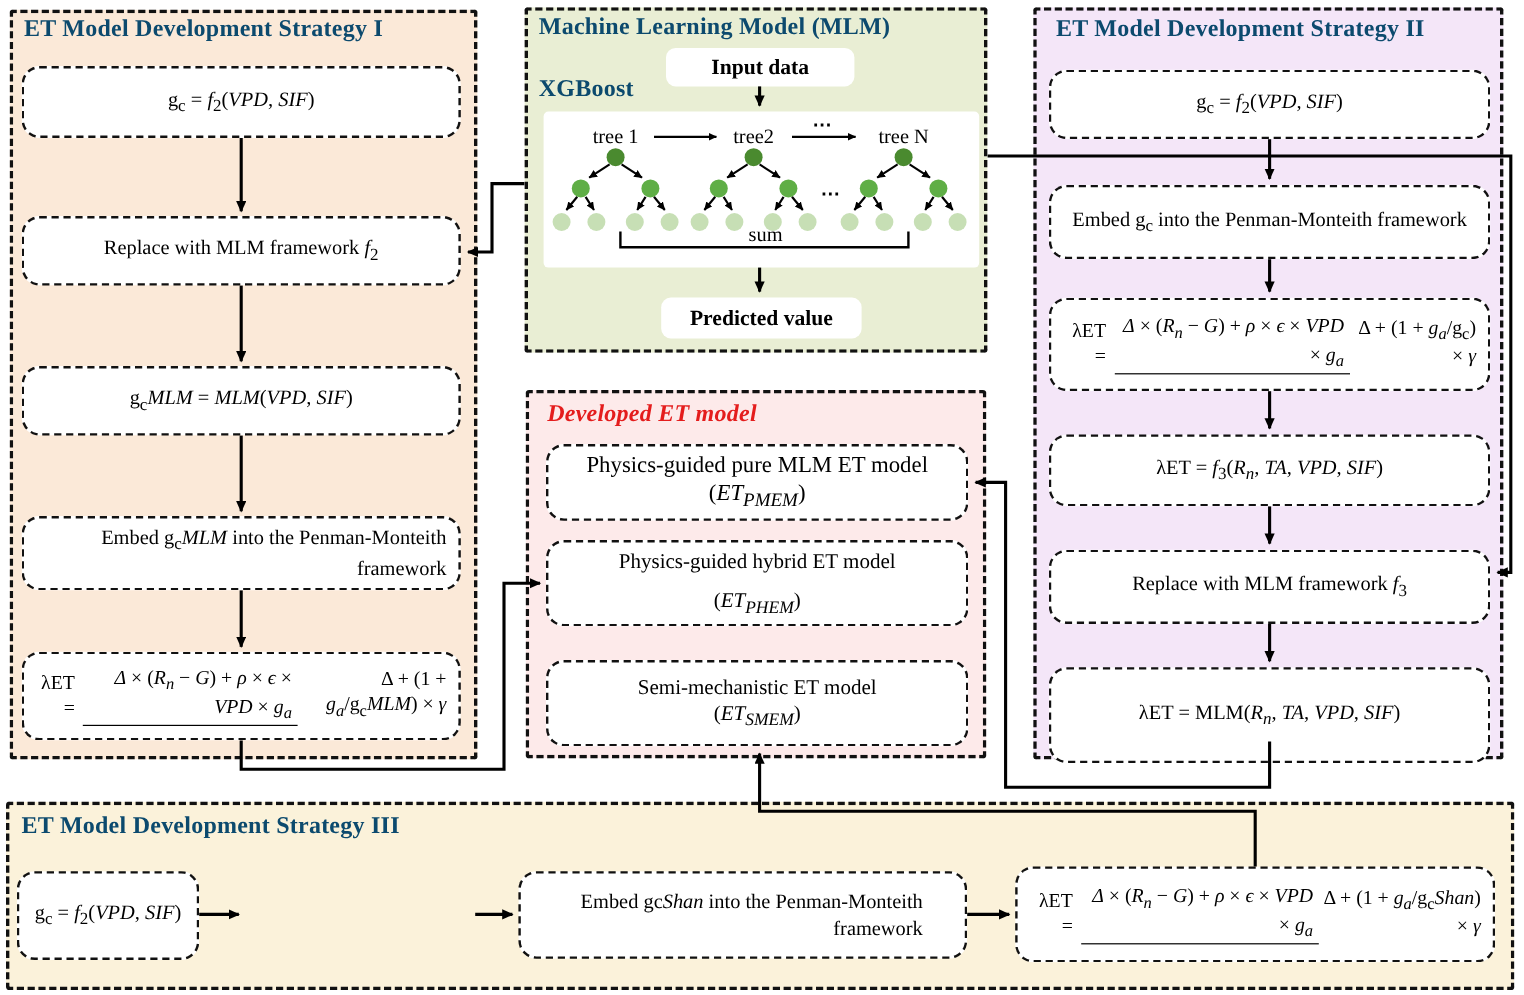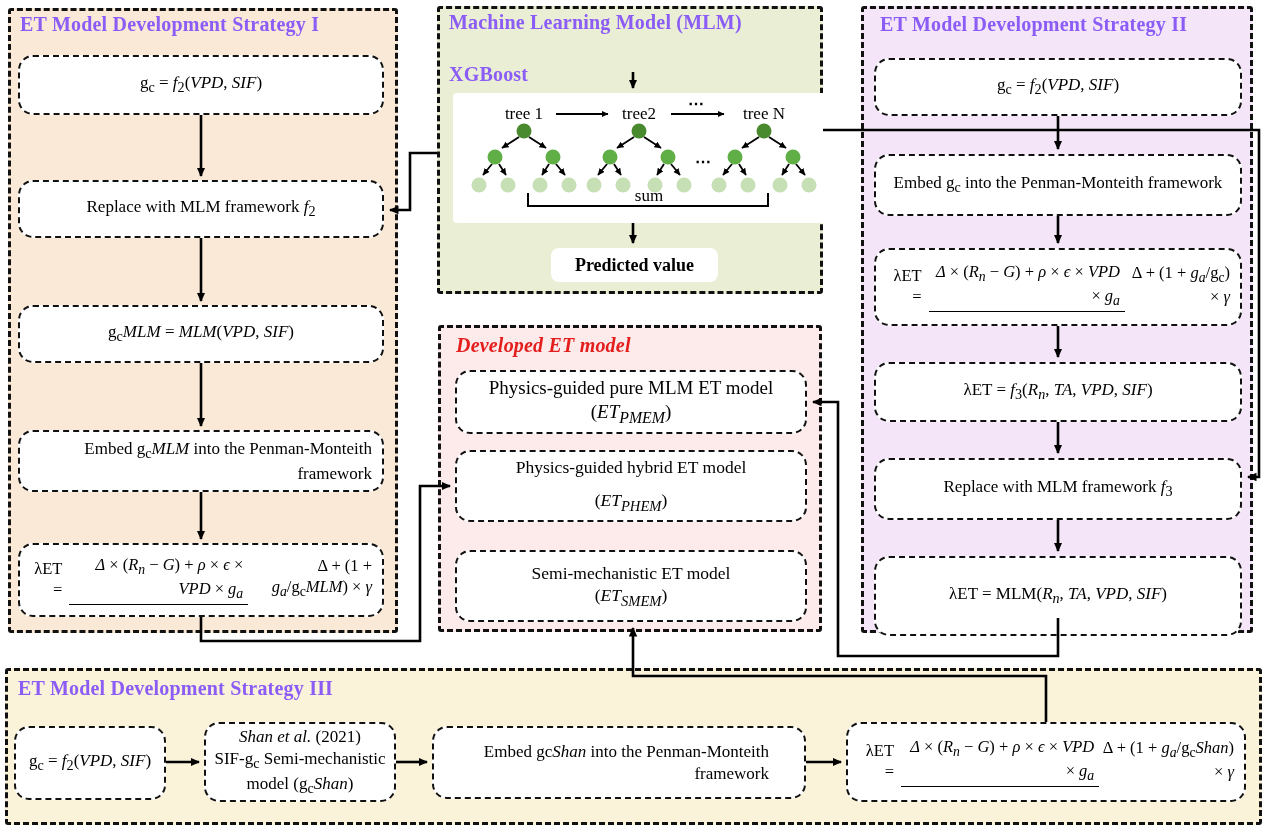--- a/index.html
+++ b/index.html
@@ -7,37 +7,37 @@
   #canvas{position:relative;width:1270px;height:829px;background:#fff;overflow:hidden;}
 
   .panel{position:absolute;border:3px dashed #111;border-radius:3px;box-sizing:border-box;}
   .panel-s1{left:8px;top:8px;width:390px;height:625px;background:#fbe9d8;}
   .panel-mlm{left:437px;top:6px;width:386px;height:288px;background:#e9eed4;}
   .panel-s2{left:861px;top:6px;width:392px;height:627px;background:#f4e6f8;}
   .panel-dev{left:438px;top:325px;width:384px;height:307px;background:#fdeaea;}
   .panel-s3{left:5px;top:668px;width:1257px;height:157px;background:#fbf2da;}
 
   .ptitle{position:absolute;font-weight:bold;font-size:20px;letter-spacing:.2px;white-space:nowrap;}
-  .blue{color:#8b5cf6;}
+  .blue{color:#0c4a6e;}
   .red{color:#e41d1d;font-style:italic;}
 
   .dbox{position:absolute;background:#fff;border:2.5px dashed #111;border-radius:15px;
         box-sizing:border-box;display:flex;flex-direction:column;align-items:center;
         justify-content:center;text-align:right;font-size:17px;line-height:1.25;padding:2px 10px;}
   .dbox i{font-style:italic;}
   .wbox{position:absolute;background:#fff;border-radius:8px;box-sizing:border-box;
         display:flex;align-items:center;justify-content:center;font-weight:bold;font-size:18px;}
 
   .formula-row{display:flex;flex-direction:row;align-items:center;justify-content:center;font-size:16.5px;}
   .frac{display:inline-flex;flex-direction:row;margin-left:7px;}
   .frac .num{border-bottom:1.6px solid #000;padding:0 5px 2px 5px;}
   .frac .den{padding-top:1px;}
 
   #overlay{position:absolute;left:0;top:0;pointer-events:none;z-index:6;}
-  .treebox{position:absolute;left:453px;top:93px;width:363px;height:130px;background:#fff;border-radius:4px;padding-left:11px;}
+  .treebox{position:absolute;left:453px;top:93px;width:363px;height:130px;background:#fff;border-radius:4px;}
   svg text{font-family:"Liberation Serif","DejaVu Serif",serif;}
 </style>
 </head>
 <body>
 
 <div id="canvas">
 
   <div class="panel panel-s1"></div>
   <div class="panel panel-mlm"></div>
   <div class="panel panel-s2"></div>
@@ -66,20 +66,23 @@
   <div class="dbox" style="left:18px;top:543px;width:366px;height:74px;">
     <div class="formula-row">
       <span>λET =</span>
       <span class="frac">
         <span class="num"><i>Δ</i> × (<i>R</i><sub><i>n</i></sub> − <i>G</i>) + <i>ρ</i> × <i>ϵ</i> × <i>VPD</i> × <i>g</i><sub><i>a</i></sub></span>
         <span class="den">Δ + (1 + <i>g</i><sub><i>a</i></sub>/g<sub>c</sub><i>MLM</i>) × <i>γ</i></span>
       </span>
     </div>
   </div>
 
+  <div class="wbox" style="left:555px;top:40px;width:157px;height:32px;">
+    <span>Input data</span>
+  </div>
 
   <div class="treebox">
     <svg width="363" height="130" viewBox="0 0 363 130">
       <defs>
         <marker id="tah" markerWidth="8" markerHeight="8" refX="6.5" refY="3.25" orient="auto" markerUnits="userSpaceOnUse">
           <path d="M0,0 L7,3.25 L0,6.5 z" fill="#000"></path>
         </marker>
       </defs>
 
       <text x="60" y="26" font-size="17" text-anchor="middle">tree 1</text>
@@ -181,25 +184,20 @@
     <div>(<i>ET</i><sub><i>PHEM</i></sub>)</div>
   </div>
   <div class="dbox" style="left:455px;top:550px;width:352px;height:72px;font-size:17.5px;">
     <div>Semi-mechanistic ET model</div>
     <div>(<i>ET</i><sub><i>SMEM</i></sub>)</div>
   </div>
 
   <div class="dbox" style="left:14px;top:726px;width:152px;height:74px;">
     <span>g<sub>c</sub> = <i>f</i><sub>2</sub>(<i>VPD</i>, <i>SIF</i>)</span>
   </div>
-  <div class="dbox" style="left:204px;top:722px;width:192px;height:80px;padding:2px 6px;">
-    <div><i>Shan et al.</i> (2021)</div>
-    <div>SIF-g<sub>c</sub> Semi-mechanistic</div>
-    <div>model (g<sub>c</sub><i>Shan</i>)</div>
-  </div>
   <div class="dbox" style="left:432px;top:726px;width:374px;height:73px;">
     <span style="max-width:300px;">Embed gc<i>Shan</i> into the Penman-Monteith framework</span>
   </div>
   <div class="dbox" style="left:846px;top:722px;width:400px;height:80px;">
     <div class="formula-row">
       <span>λET =</span>
       <span class="frac">
         <span class="num"><i>Δ</i> × (<i>R</i><sub><i>n</i></sub> − <i>G</i>) + <i>ρ</i> × <i>ϵ</i> × <i>VPD</i> × <i>g</i><sub><i>a</i></sub></span>
         <span class="den">Δ + (1 + <i>g</i><sub><i>a</i></sub>/g<sub>c</sub><i>Shan</i>) × <i>γ</i></span>
       </span>

